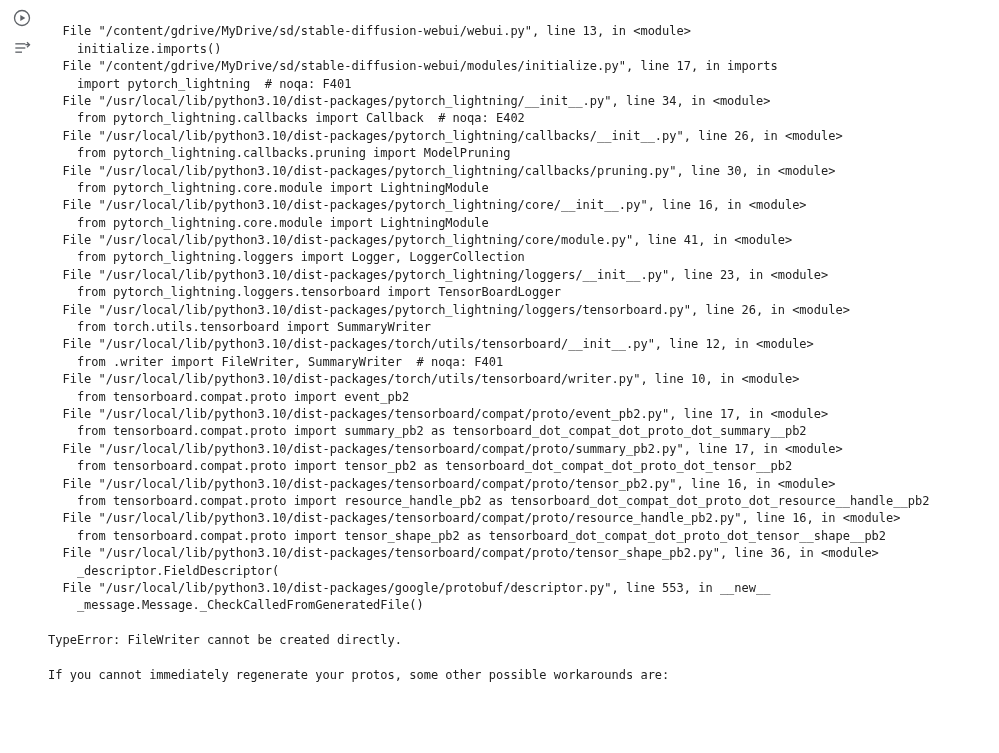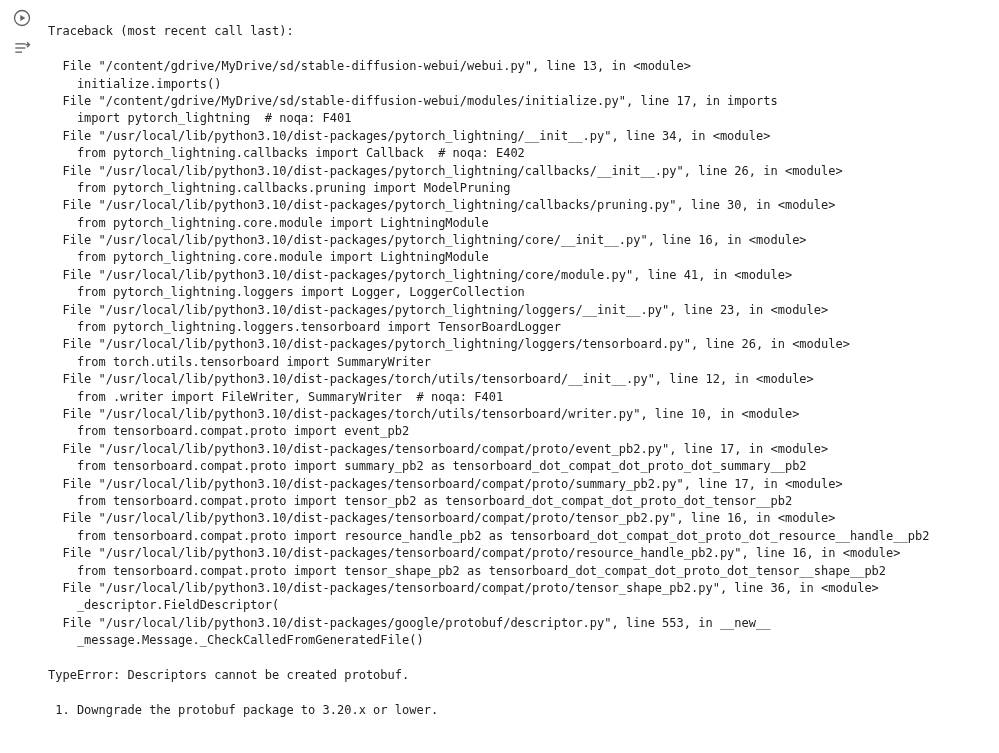--- a/index.html
+++ b/index.html
@@ -64,19 +64,18 @@
       <path d="M4 7 h12"></path>
       <path d="M4 12 h12"></path>
       <path d="M4 17 h8"></path>
       <path d="M18 5 l3 3 l-3 3"></path>
       <path d="M21 8 h-5"></path>
     </svg>
   </button>
 </div>
 
 <div class="output">
-<span class="line">Traceback (most recent call last):</span>
 <span class="line">  File "/content/gdrive/MyDrive/sd/stable-diffusion-webui/webui.py", line 13, in &lt;module&gt;</span><span class="line">    initialize.imports()</span><span class="line">  File "/content/gdrive/MyDrive/sd/stable-diffusion-webui/modules/initialize.py", line 17, in imports</span><span class="line">    import pytorch_lightning  # noqa: F401</span><span class="line">  File "/usr/local/lib/python3.10/dist-packages/pytorch_lightning/__init__.py", line 34, in &lt;module&gt;</span><span class="line">    from pytorch_lightning.callbacks import Callback  # noqa: E402</span><span class="line">  File "/usr/local/lib/python3.10/dist-packages/pytorch_lightning/callbacks/__init__.py", line 26, in &lt;module&gt;</span><span class="line">    from pytorch_lightning.callbacks.pruning import ModelPruning</span><span class="line">  File "/usr/local/lib/python3.10/dist-packages/pytorch_lightning/callbacks/pruning.py", line 30, in &lt;module&gt;</span><span class="line">    from pytorch_lightning.core.module import LightningModule</span><span class="line">  File "/usr/local/lib/python3.10/dist-packages/pytorch_lightning/core/__init__.py", line 16, in &lt;module&gt;</span><span class="line">    from pytorch_lightning.core.module import LightningModule</span><span class="line">  File "/usr/local/lib/python3.10/dist-packages/pytorch_lightning/core/module.py", line 41, in &lt;module&gt;</span><span class="line">    from pytorch_lightning.loggers import Logger, LoggerCollection</span><span class="line">  File "/usr/local/lib/python3.10/dist-packages/pytorch_lightning/loggers/__init__.py", line 23, in &lt;module&gt;</span><span class="line">    from pytorch_lightning.loggers.tensorboard import TensorBoardLogger</span><span class="line">  File "/usr/local/lib/python3.10/dist-packages/pytorch_lightning/loggers/tensorboard.py", line 26, in &lt;module&gt;</span><span class="line">    from torch.utils.tensorboard import SummaryWriter</span><span class="line">  File "/usr/local/lib/python3.10/dist-packages/torch/utils/tensorboard/__init__.py", line 12, in &lt;module&gt;</span><span class="line">    from .writer import FileWriter, SummaryWriter  # noqa: F401</span><span class="line">  File "/usr/local/lib/python3.10/dist-packages/torch/utils/tensorboard/writer.py", line 10, in &lt;module&gt;</span><span class="line">    from tensorboard.compat.proto import event_pb2</span><span class="line">  File "/usr/local/lib/python3.10/dist-packages/tensorboard/compat/proto/event_pb2.py", line 17, in &lt;module&gt;</span><span class="line">    from tensorboard.compat.proto import summary_pb2 as tensorboard_dot_compat_dot_proto_dot_summary__pb2</span><span class="line">  File "/usr/local/lib/python3.10/dist-packages/tensorboard/compat/proto/summary_pb2.py", line 17, in &lt;module&gt;</span><span class="line">    from tensorboard.compat.proto import tensor_pb2 as tensorboard_dot_compat_dot_proto_dot_tensor__pb2</span><span class="line">  File "/usr/local/lib/python3.10/dist-packages/tensorboard/compat/proto/tensor_pb2.py", line 16, in &lt;module&gt;</span><span class="line">    from tensorboard.compat.proto import resource_handle_pb2 as tensorboard_dot_compat_dot_proto_dot_resource__handle__pb2</span><span class="line">  File "/usr/local/lib/python3.10/dist-packages/tensorboard/compat/proto/resource_handle_pb2.py", line 16, in &lt;module&gt;</span><span class="line">    from tensorboard.compat.proto import tensor_shape_pb2 as tensorboard_dot_compat_dot_proto_dot_tensor__shape__pb2</span><span class="line">  File "/usr/local/lib/python3.10/dist-packages/tensorboard/compat/proto/tensor_shape_pb2.py", line 36, in &lt;module&gt;</span><span class="line">    _descriptor.FieldDescriptor(</span><span class="line">  File "/usr/local/lib/python3.10/dist-packages/google/protobuf/descriptor.py", line 553, in __new__</span><span class="line">    _message.Message._CheckCalledFromGeneratedFile()</span>
-<span class="line">TypeError: Descriptors cannot be created protobuf.</span>
-<span class="line"> 1. Downgrade the protobuf package to 3.20.x or lower.</span>
+<span class="line">TypeError: FileWriter cannot be created directly.</span>
+<span class="line">If you cannot immediately regenerate your protos, some other possible workarounds are:</span>
 
 
 </div>
 
 </body></html>

